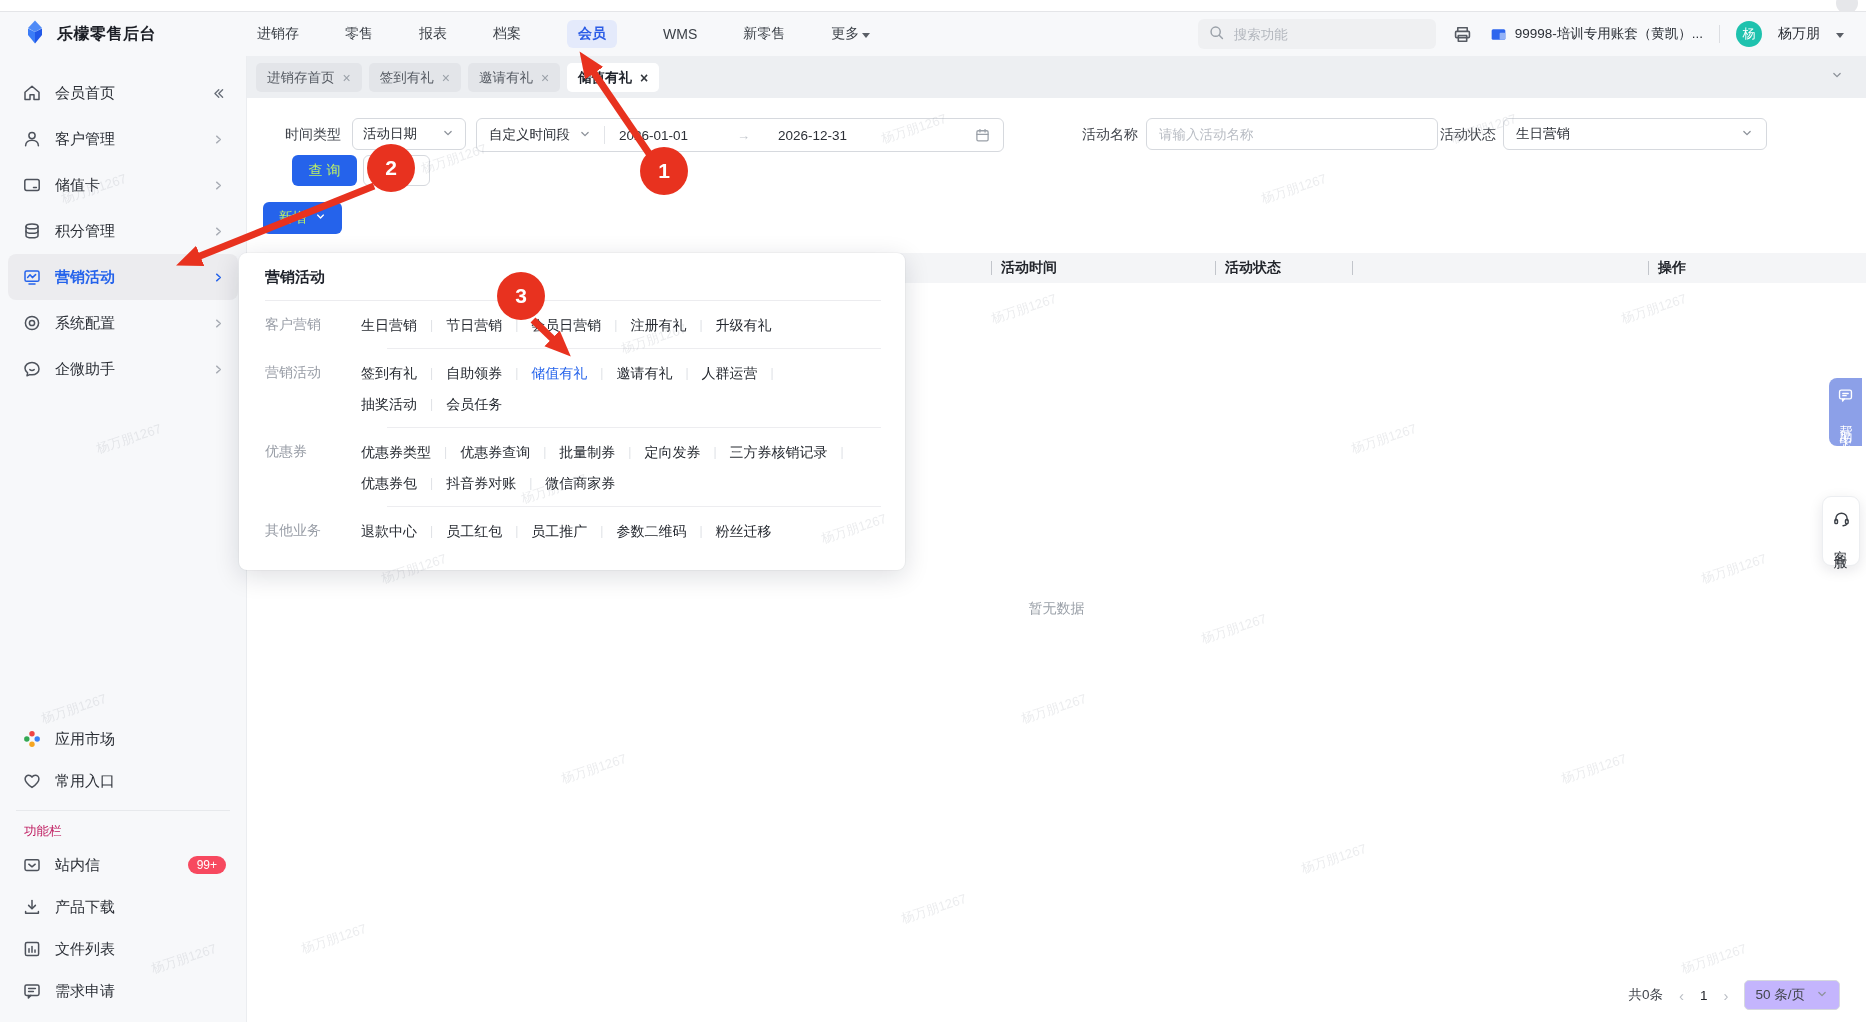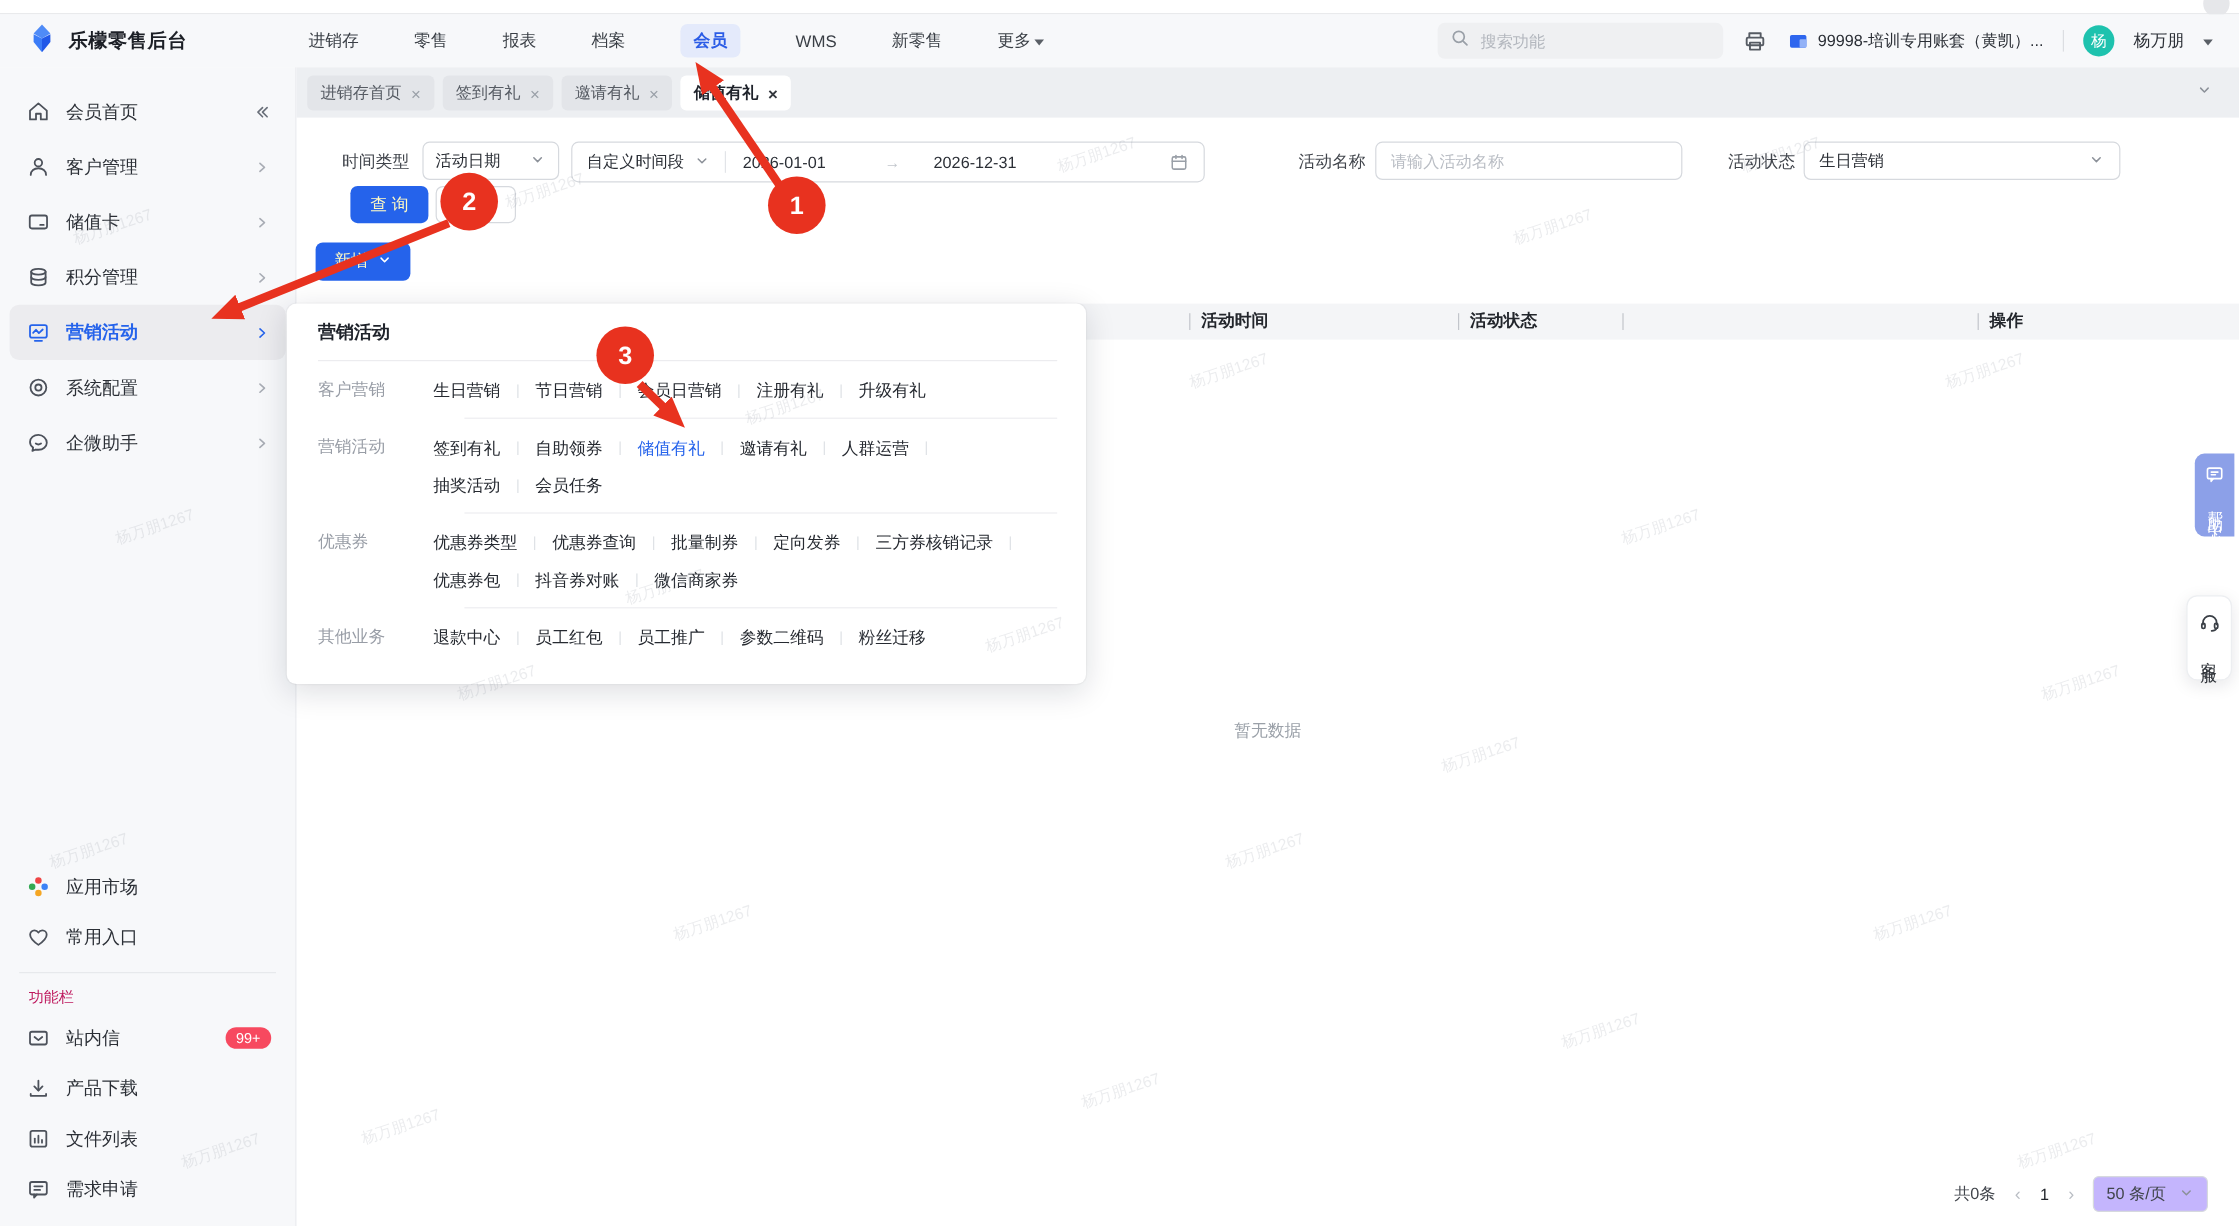--- a/index.html
+++ b/index.html
@@ -45,21 +45,21 @@
   .tab{height:29px;margin-right:7px;margin-bottom:6px;border-radius:5px;background:#e3e5e9;display:flex;align-items:center;gap:8px;padding:0 11px;font-size:13.5px;color:#565b63;cursor:pointer;white-space:nowrap;}
   .tab.active{background:#fff;color:#1f232b;font-weight:bold;}
   .tab .tab-close{font-size:14px;color:#9aa0a8;line-height:1;}
   .tab.active .tab-close{color:#33373d;}
   .tabbar-chevron{position:absolute;right:22px;top:12px;}
   
   .f-label{position:absolute;font-size:14px;color:#41454c;line-height:32px;}
   .ctl{position:absolute;height:32px;border:1px solid #d6d9de;border-radius:6px;background:#fff;box-sizing:border-box;display:flex;align-items:center;font-size:13.5px;color:#2b2f36;}
   .ctl .grow{flex:1;}
   .btn{position:absolute;height:31px;border-radius:6px;font-size:14px;display:flex;align-items:center;justify-content:center;cursor:pointer;box-sizing:border-box;}
-  .btn-primary{background:#2563eb;color:#fef9c3;}
+  .btn-primary{background:#2563eb;color:#bef264;}
   .btn-ghost{background:#fff;border:1px solid #d6d9de;}
   .date-sep{color:#c2c6cc;font-size:13px;padding:0 26px 0 30px;}
   .inner-div{width:1px;height:18px;background:#e2e4e8;margin:0 12px;}
   input.bare{border:none;outline:none;background:transparent;font-size:13.5px;color:#2b2f36;font-family:inherit;}
   input.bare::placeholder{color:#b9bdc4;}
   
   .thead{position:absolute;left:0;top:197px;width:100%;height:30px;background:#f4f5f7;display:flex;align-items:center;}
   .th{height:100%;display:flex;align-items:center;box-sizing:border-box;font-size:14px;font-weight:bold;color:#23262c;position:relative;padding-left:10px;}
   .th.bar::before{content:"";width:1px;height:14px;background:#c2c5cb;position:absolute;left:0;top:8px;}
   .empty-text{position:absolute;left:0;top:544px;width:100%;text-align:center;font-size:14px;color:#9aa0a8;}
@@ -408,21 +408,21 @@
     <span style="margin-left:auto;display:flex;" id="calendar-icon">
         <svg width="17" height="17" viewBox="0 0 20 20" fill="none" stroke="#9aa0a8" stroke-width="1.5" stroke-linecap="round">
           <rect x="3.4" y="4.4" width="13.2" height="12" rx="1.6"></rect>
           <path d="M3.4 8.6 H16.6"></path>
           <path d="M7 3 V6"></path>
           <path d="M13 3 V6"></path>
         </svg>
       </span>
   </div>
   <div class="f-label" style="left:835px;top:62px;">活动名称</div>
-  <div class="ctl" style="left:899px;top:62px;width:256px;padding:0 10px;">
+  <div class="ctl" style="left:899px;top:62px;width:292px;padding:0 10px;">
     <input class="bare grow" placeholder="请输入活动名称" style="">
   </div>
   <div class="f-label" style="left:1193px;top:62px;">活动状态</div>
   <div class="ctl" style="left:1256px;top:62px;width:264px;padding:0 12px;">
     <span class="grow">生日营销</span>
     <span class="sel-caret"><svg width="14" height="14" viewBox="0 0 20 20" fill="none" stroke="#8c9199" stroke-width="1.8" stroke-linecap="round" stroke-linejoin="round">
           <path d="M5.5 7.8 L10 12.4 L14.5 7.8"></path>
         </svg></span>
   </div>
 

